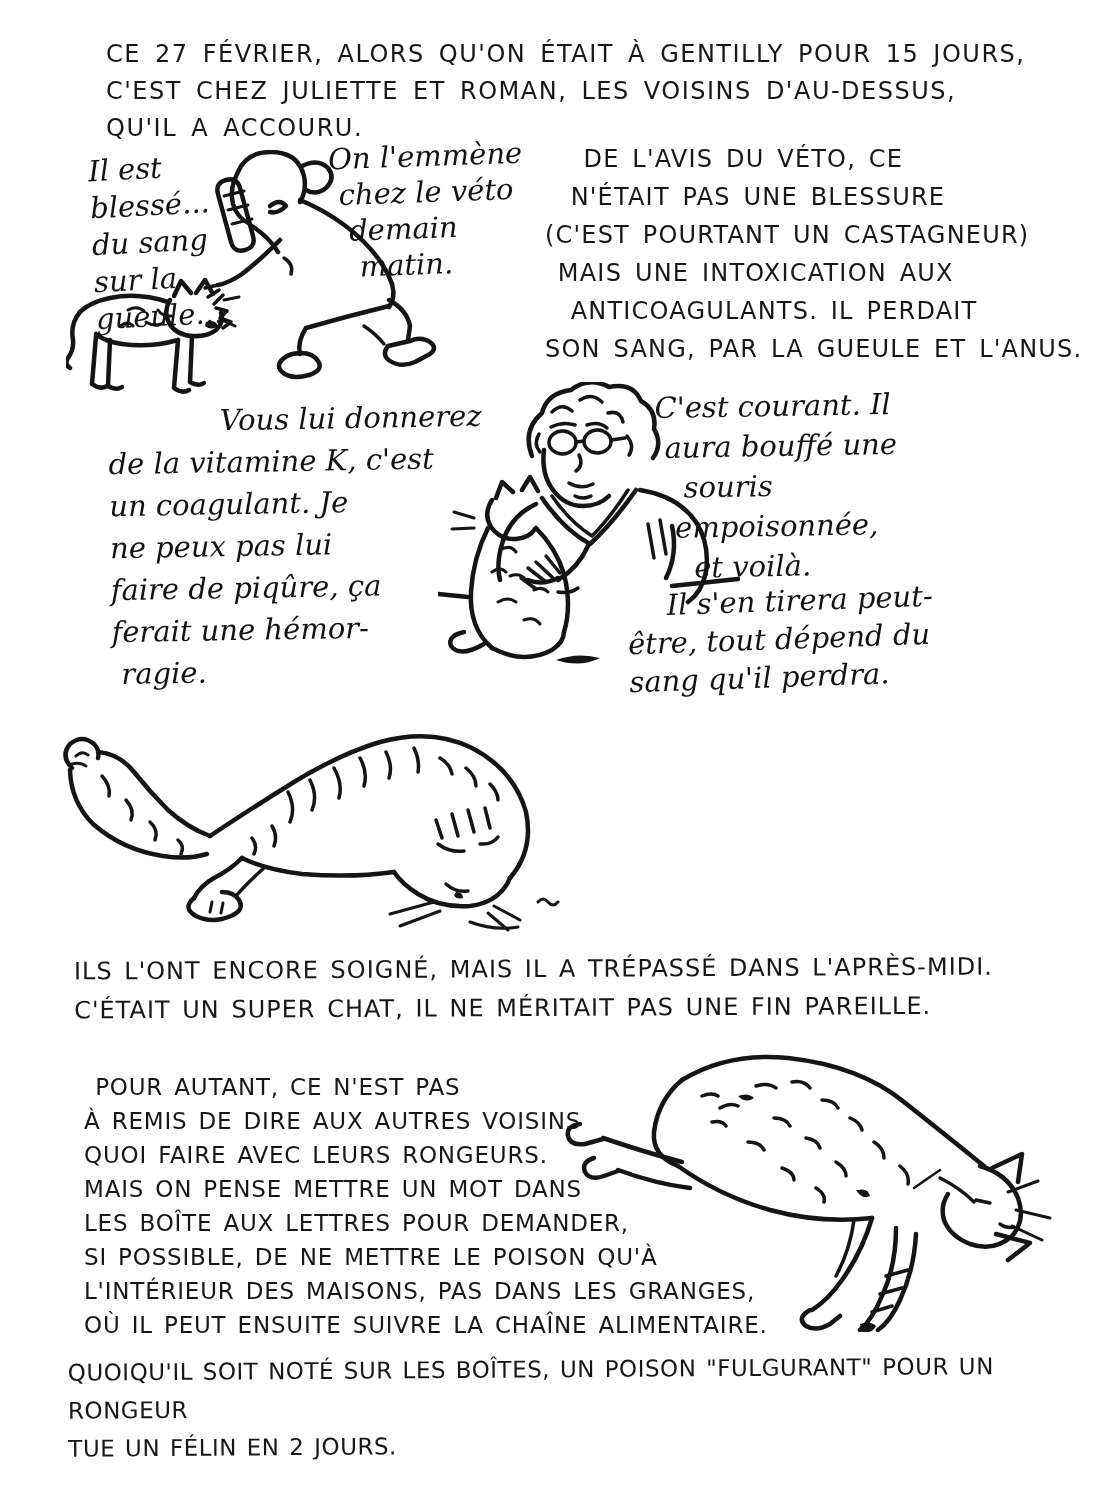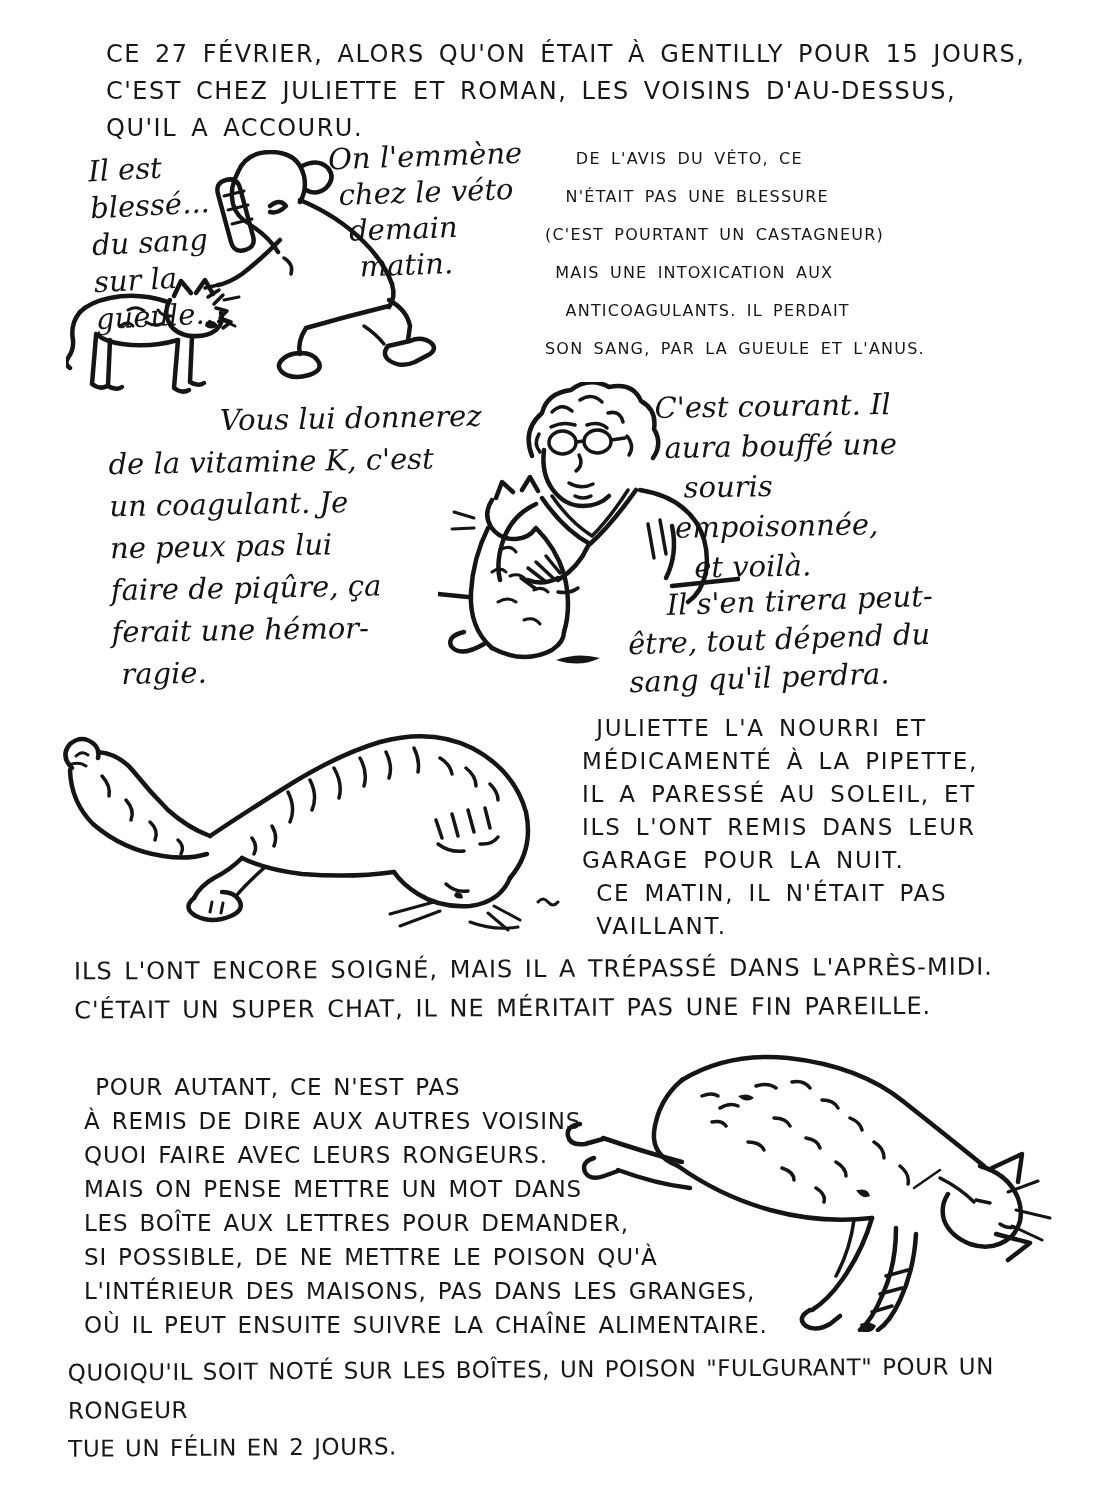--- a/index.html
+++ b/index.html
@@ -19,21 +19,21 @@
   }
   .illo{position:absolute;z-index:1;}
   .illo svg path, .illo svg line{
     stroke:#151515;fill:none;stroke-linecap:round;stroke-linejoin:round;
   }
   .illo svg path.fill{fill:#151515;stroke:none;}
 
   #narr-intro{left:106px;top:36px;font-size:24px;line-height:37px;letter-spacing:1.5px;word-spacing:5px;}
   #speech-1{left:92px;top:150px;font-size:29px;line-height:37px;transform:rotate(-3deg);}
   #speech-2{left:330px;top:138px;font-size:29px;line-height:36px;transform:rotate(-2deg);}
-  #narr-veto{left:545px;top:140px;font-size:16px;line-height:38px;letter-spacing:1.2px;word-spacing:4px;}
+  #narr-veto{left:545px;top:140px;font-size:24px;line-height:38px;letter-spacing:1.2px;word-spacing:4px;}
   #speech-3{left:110px;top:398px;font-size:29px;line-height:42px;text-indent:112px;transform:rotate(-1deg);}
   #speech-4{left:656px;top:386px;font-size:29px;line-height:40px;transform:rotate(-1deg);}
   #speech-5{left:628px;top:582px;font-size:29px;line-height:38px;text-indent:40px;transform:rotate(-2deg);}
   #narr-juliette{left:582px;top:712px;font-size:23px;line-height:33px;letter-spacing:1.8px;word-spacing:5px;}
   #narr-death{left:74px;top:950px;font-size:24px;line-height:39px;letter-spacing:1px;word-spacing:3px;transform:rotate(-0.3deg);}
   #narr-reflection{left:84px;top:1070px;font-size:23px;line-height:34px;letter-spacing:0.8px;word-spacing:3px;}
   #narr-conclusion{left:68px;top:1350px;font-size:23px;line-height:38px;letter-spacing:0.5px;word-spacing:2px;transform:rotate(-0.4deg);}
 
   #illo-1{left:66px;top:150px;}
   #illo-2{left:438px;top:382px;}
@@ -47,27 +47,20 @@
 
   <div id="narr-intro" class="txt print">CE 27 FÉVRIER, ALORS QU'ON ÉTAIT À GENTILLY POUR 15 JOURS,
 C'EST CHEZ JULIETTE ET ROMAN, LES VOISINS D'AU-DESSUS,
 QU'IL A ACCOURU.</div>
   <div id="narr-veto" class="txt print">   DE L'AVIS DU VÉTO, CE
   N'ÉTAIT PAS UNE BLESSURE
 (C'EST POURTANT UN CASTAGNEUR)
  MAIS UNE INTOXICATION AUX
   ANTICOAGULANTS. IL PERDAIT
 SON SANG, PAR LA GUEULE ET L'ANUS.</div>
-  <div id="narr-juliette" class="txt print"> JULIETTE L'A NOURRI ET
-MÉDICAMENTÉ À LA PIPETTE,
-IL A PARESSÉ AU SOLEIL, ET
-ILS L'ONT REMIS DANS LEUR
-GARAGE POUR LA NUIT.
- CE MATIN, IL N'ÉTAIT PAS
- VAILLANT.</div>
   <div id="narr-death" class="txt print">ILS L'ONT ENCORE SOIGNÉ, MAIS IL A TRÉPASSÉ DANS L'APRÈS-MIDI.
 C'ÉTAIT UN SUPER CHAT, IL NE MÉRITAIT PAS UNE FIN PAREILLE.</div>
   <div id="narr-reflection" class="txt print"> POUR AUTANT, CE N'EST PAS
 À REMIS DE DIRE AUX AUTRES VOISINS
 QUOI FAIRE AVEC LEURS RONGEURS.
 MAIS ON PENSE METTRE UN MOT DANS
 LES BOÎTE AUX LETTRES POUR DEMANDER,
 SI POSSIBLE, DE NE METTRE LE POISON QU'À
 L'INTÉRIEUR DES MAISONS, PAS DANS LES GRANGES,
 OÙ IL PEUT ENSUITE SUIVRE LA CHAÎNE ALIMENTAIRE.</div>

